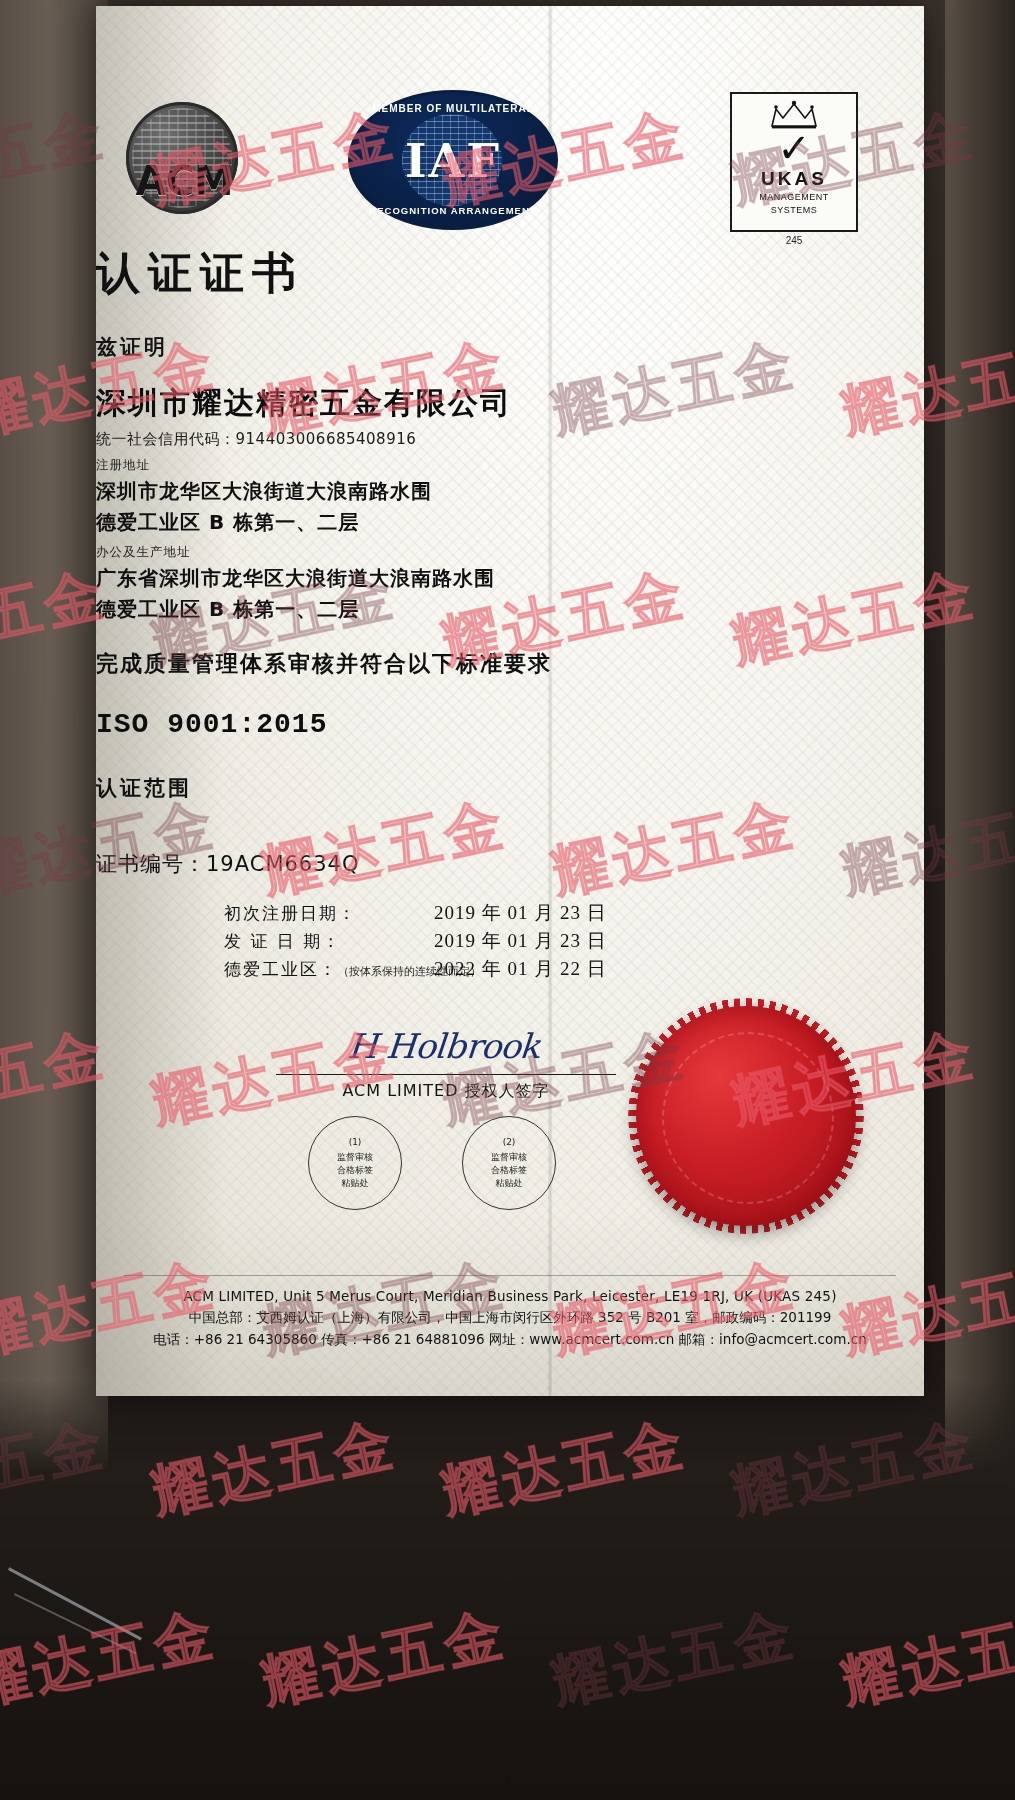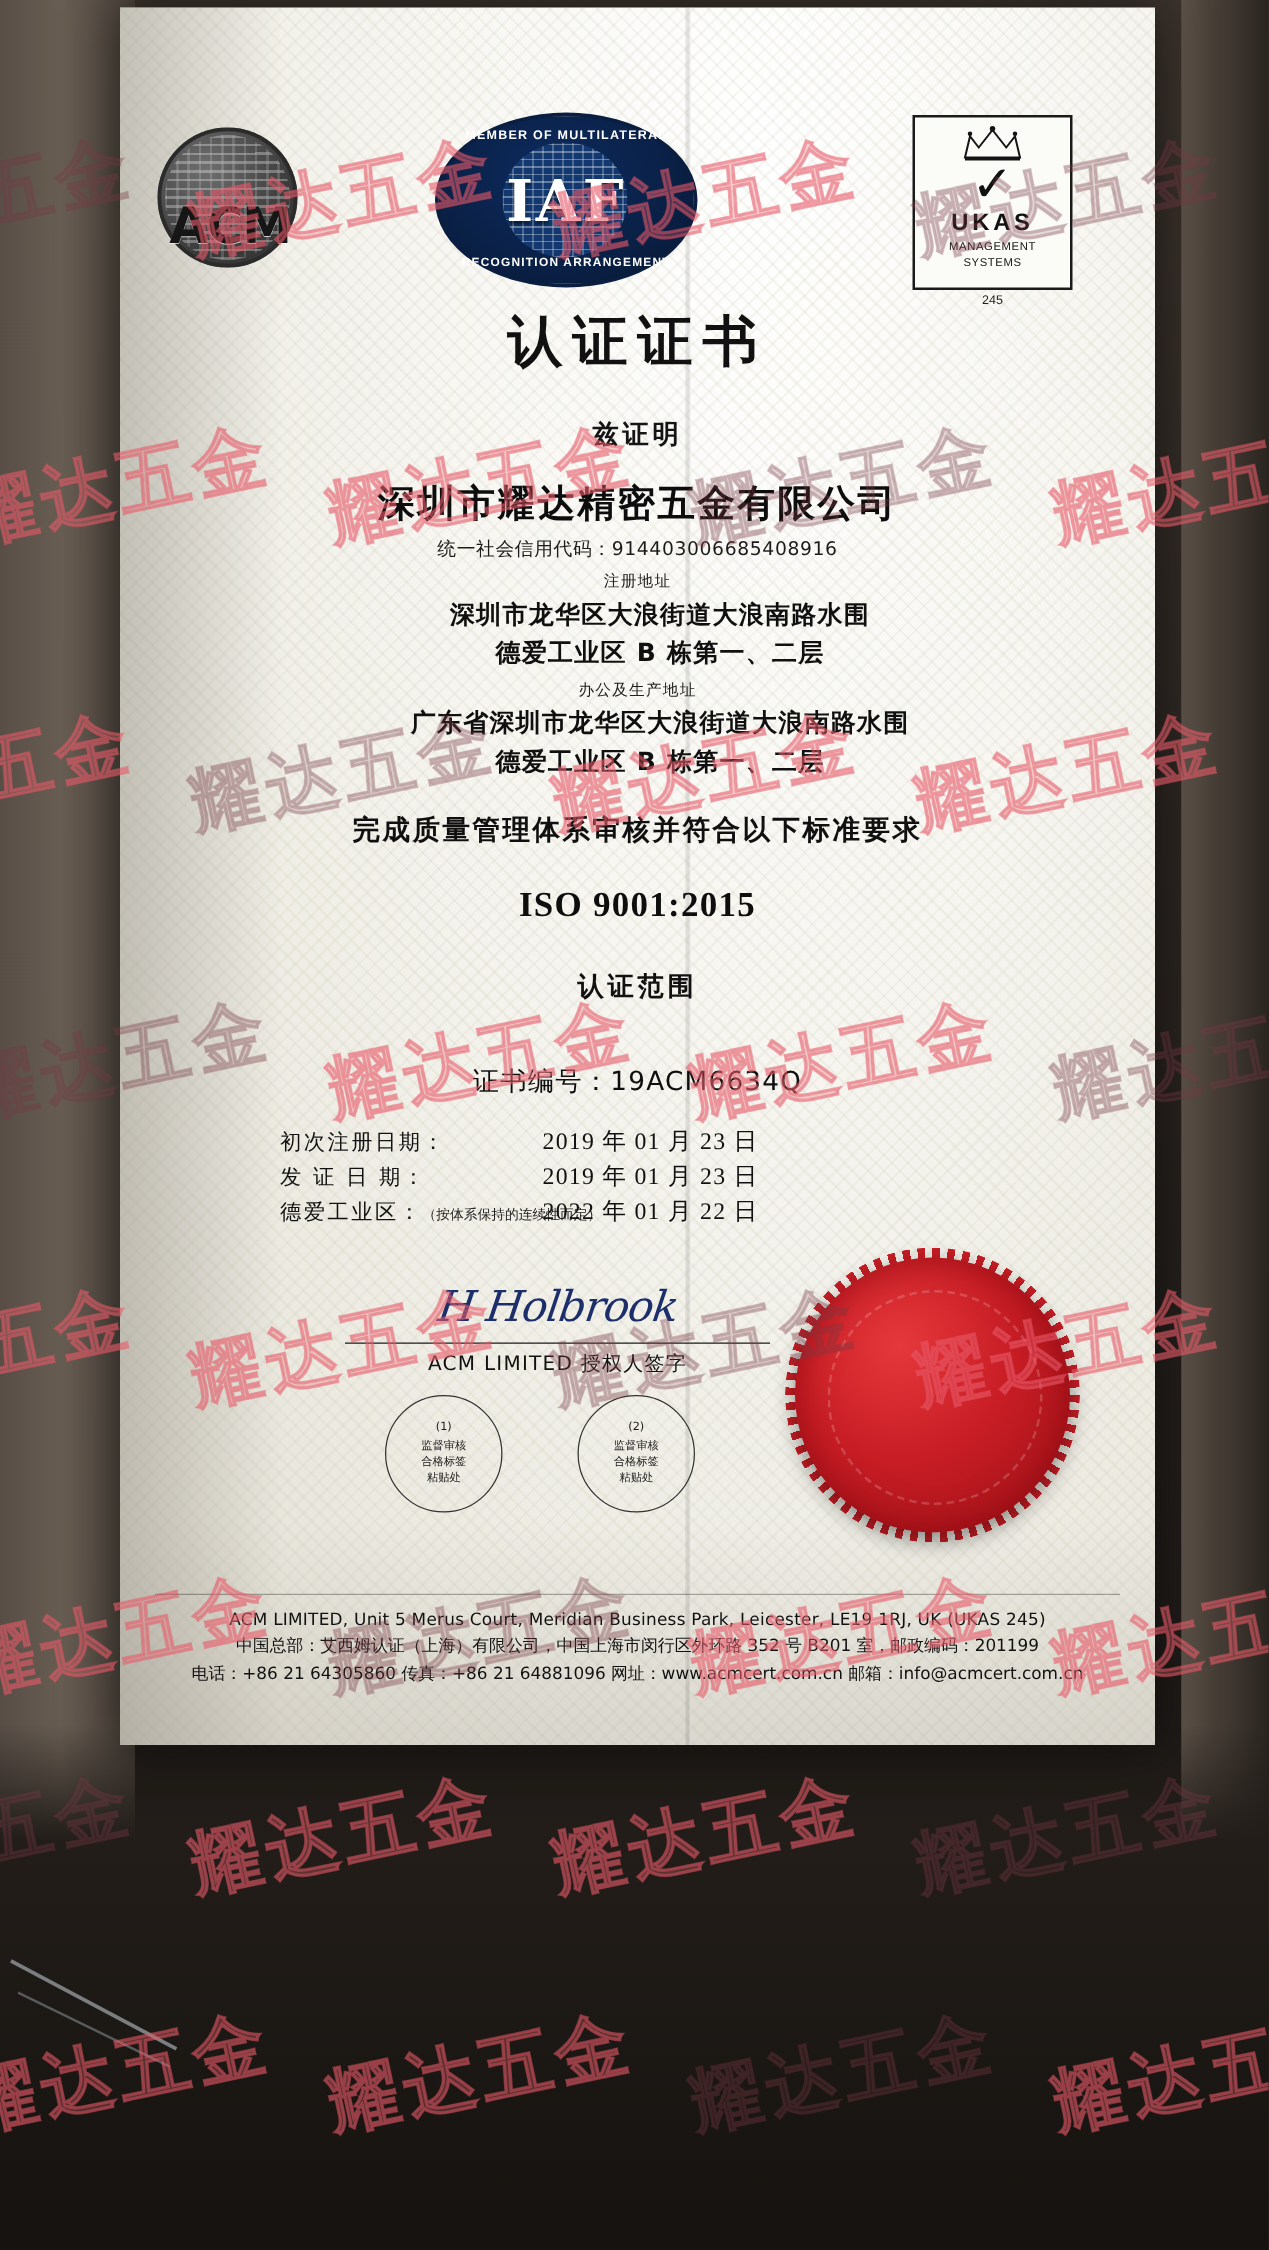--- a/index.html
+++ b/index.html
@@ -242,21 +242,20 @@
     text-align: center;
     font-size: 10px;
     color: #222;
   }
 
   
   .body-area {
     position: absolute;
     left: 0; top: 232px;
     width: 828px;
-    text-align: center;
     z-index: 20;
   }
   .cn { font-family: "DejaVu Sans", sans-serif; }
 
   .title {
     font-family: "DejaVu Sans", sans-serif;
     font-weight: 700;
     font-size: 44px;
     letter-spacing: 8px;
     color: #111;
@@ -288,31 +287,30 @@
     margin-top: 8px;
     letter-spacing: 1px;
   }
   .addr {
     font-size: 20px;
     font-weight: 700;
     color: #101010;
     line-height: 28px;
     margin-top: 3px;
     letter-spacing: 1px;
-    margin-left: 36px;
   }
   .statement {
     font-size: 22px;
     font-weight: 700;
     color: #101010;
     margin-top: 26px;
     letter-spacing: 2px;
   }
   .standard {
-    font-family: Liberation Serif, serif;
+    font-family: Liberation Mono, monospace;
     font-size: 28px;
     font-weight: 700;
     color: #0e0e0e;
     margin-top: 30px;
     letter-spacing: 1px;
   }
   .scope-label {
     font-size: 21px;
     font-weight: 700;
     color: #111;

